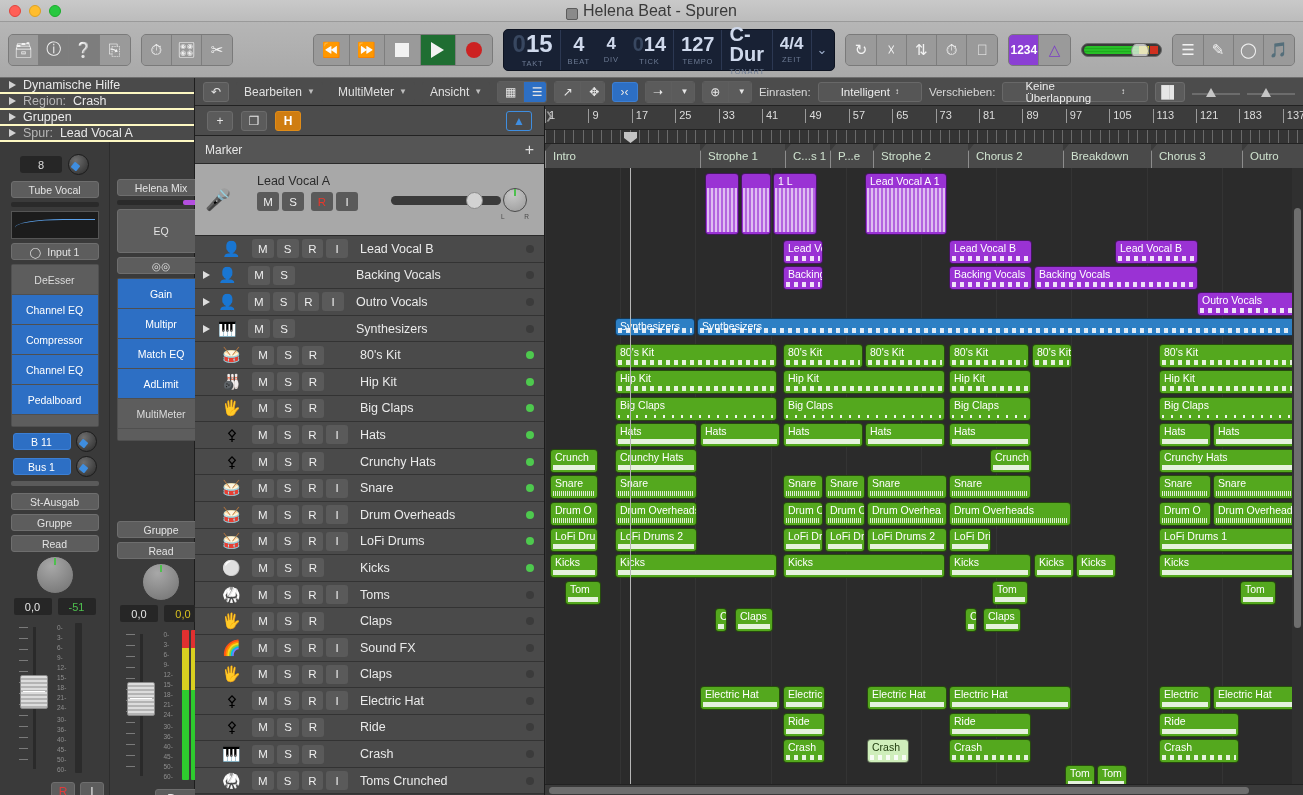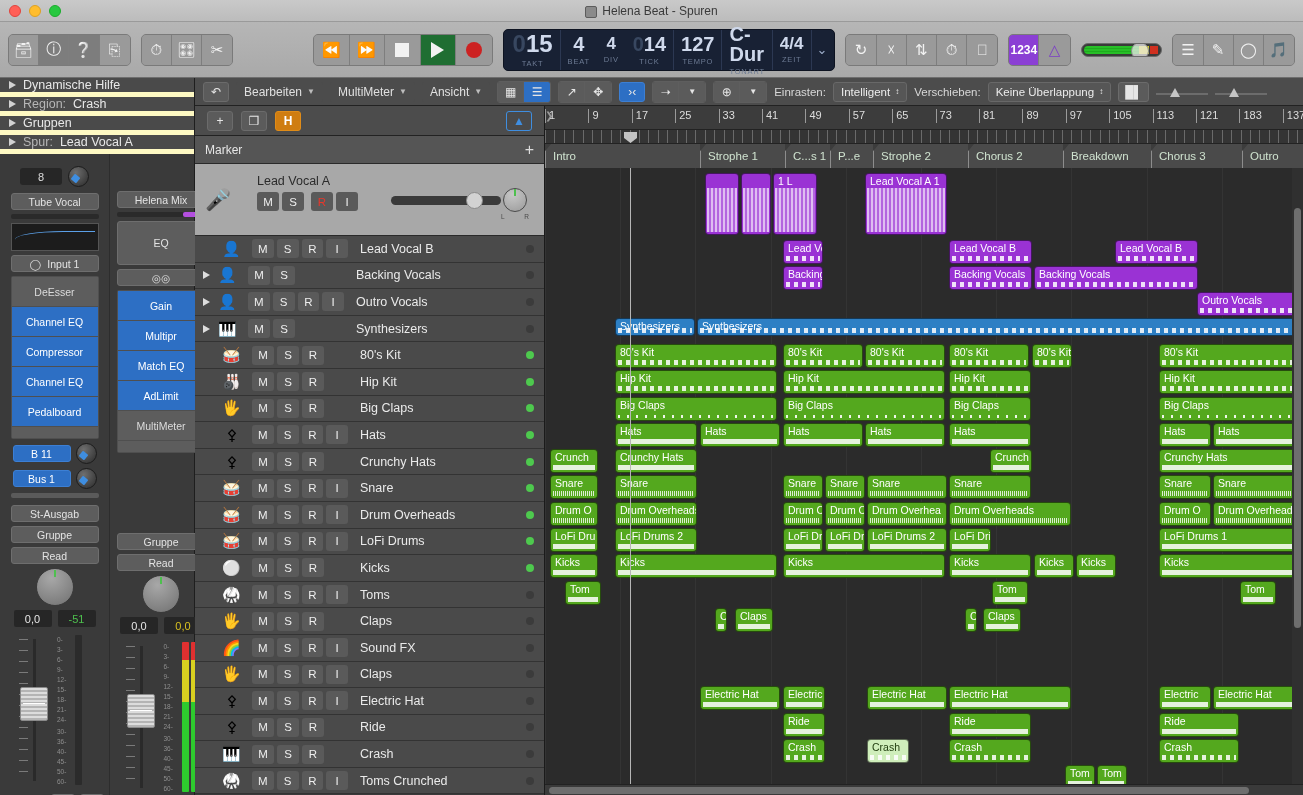--- a/index.html
+++ b/index.html
@@ -8,21 +8,21 @@
   body { -webkit-font-smoothing:antialiased; }
 
   
   .titlebar { height:22px; background:linear-gradient(#c9c9c9,#bcbcbc);
     border-bottom:1px solid #9a9a9a; position:relative; display:flex; align-items:center; }
   .traffic { display:flex; gap:8px; padding-left:9px; }
   .tl { width:12px; height:12px; border-radius:50%; }
   .tl.r{background:#ff5f57;border:1px solid #e0443e;}
   .tl.y{background:#ffbd2e;border:1px solid #dea123;}
   .tl.g{background:#28c840;border:1px solid #1aad2b;}
-  .title { position:absolute; left:0; right:0; text-align:center; font-size:12px;
+  .title { position:absolute; left:0; right:0; text-align:center; font-size:16px;
     color:#3a3a3a; display:flex; align-items:flex-end; justify-content:center; gap:5px; }
   .tdoc { width:12px; height:12px; background:#8a8a8a; border:1px solid #5c5c5c; border-radius:2px; }
 
   
   .ctrlbar { height:56px; background:linear-gradient(#b6b6b6,#a9a9a9);
     border-bottom:1px solid #6e6e6e; display:flex; align-items:center; gap:10px; padding:0 8px; }
   .grp { display:flex; background:#8e8e8e; border-radius:5px; overflow:hidden;
     border:1px solid #7a7a7a; }
   .btn { width:34px; height:30px; display:flex; align-items:center; justify-content:center;
     background:#9a9a9a; border-right:1px solid #7e7e7e; color:#f2f2f2; font-size:15px; }
@@ -58,21 +58,21 @@
   .vred { position:absolute; right:3px; top:2px; bottom:2px; width:8px; background:#d03020;}
   .vknob { position:absolute; left:62%; top:-2px; width:18px; height:18px; border-radius:50%;
     background:rgba(235,235,235,.75); border:1px solid #888; }
 
   
   .main { display:flex; height:717px; }
 
   
   .inspector { width:195px; background:#3a3a3a; border-right:1px solid #1e1e1e;
     display:flex; flex-direction:column; }
-  .insp-row { height:26px; background:#4a4a4a; border-bottom:5px solid #fef9c3;
+  .insp-row { height:26px; background:#4a4a4a; border-bottom:2px solid #fef9c3;
     display:flex; align-items:center; gap:7px; padding-left:9px; font-size:12.5px; color:#e8e8e8;}
   .insp-row .lbl-dim { color:#b6b6b6; }
   .arrow { width:0;height:0;border-left:7px solid #d2d2d2;border-top:4.5px solid transparent;border-bottom:4.5px solid transparent;}
   .strips { display:flex; flex:1; }
   .strip { flex:1; padding:6px 5px 0; display:flex; flex-direction:column;
     align-items:center; gap:4px; }
   .strip.left { border-right:1px solid #2d2d2d; }
   .sbtn { width:88px; height:17px; background:#5d5d5d; border:1px solid #6e6e6e;
     border-radius:3px; color:#e3e3e3; font-size:10.5px; display:flex;
     align-items:center; justify-content:center; }
@@ -134,21 +134,21 @@
     border-radius:3px;color:#e6e6e6;font-size:12px;display:flex;align-items:center;justify-content:center;}
   .tbtn.sel{background:#2d6fc4;border-color:#3c7fd4;}
   .tbtn.orange{background:#cf7d11;border-color:#e08c18;color:#fff;font-weight:bold;}
   .tbtn.blueout{background:#4a4a4a;border:1px solid #3f8ee0;color:#3f8ee0;}
   .menubtn{height:20px;padding:0 8px;background:#4c4c4c;border-radius:3px;color:#e0e0e0;
     font-size:12px;display:flex;align-items:center;gap:5px;}
   .menubtn .cv{font-size:8px;color:#bdbdbd;}
   .seg{display:flex;border-radius:3px;overflow:hidden;border:1px solid #5e5e5e;}
   .seg .tbtn{border:none;border-right:1px solid #5e5e5e;border-radius:0;}
   .seg .tbtn:last-child{border-right:none;}
-  .popbtn{height:20px;padding:0 7px;background:#565656;border:1px solid #686868;border-radius:3px;
+  .popbtn{height:20px;padding:0 22px;background:#565656;border:1px solid #686868;border-radius:3px;
     color:#ececec;font-size:11.5px;display:flex;align-items:center;gap:5px;}
   .lblsm{font-size:11.5px;color:#d8d8d8;}
   .slid{width:52px;height:14px;position:relative;}
   .slid .bar{position:absolute;top:8px;left:0;right:0;height:2px;background:#6c6c6c;}
   .slid .hd{position:absolute;left:14px;top:3px;width:0;height:0;
     border-left:5px solid transparent;border-right:5px solid transparent;border-bottom:9px solid #c6c6c6;}
 
   .arowzone{display:flex;flex:1;overflow:hidden;}
   .headcol{width:350px;background:#3a3a3a;border-right:1px solid #1b1b1b;
     display:flex;flex-direction:column;}

